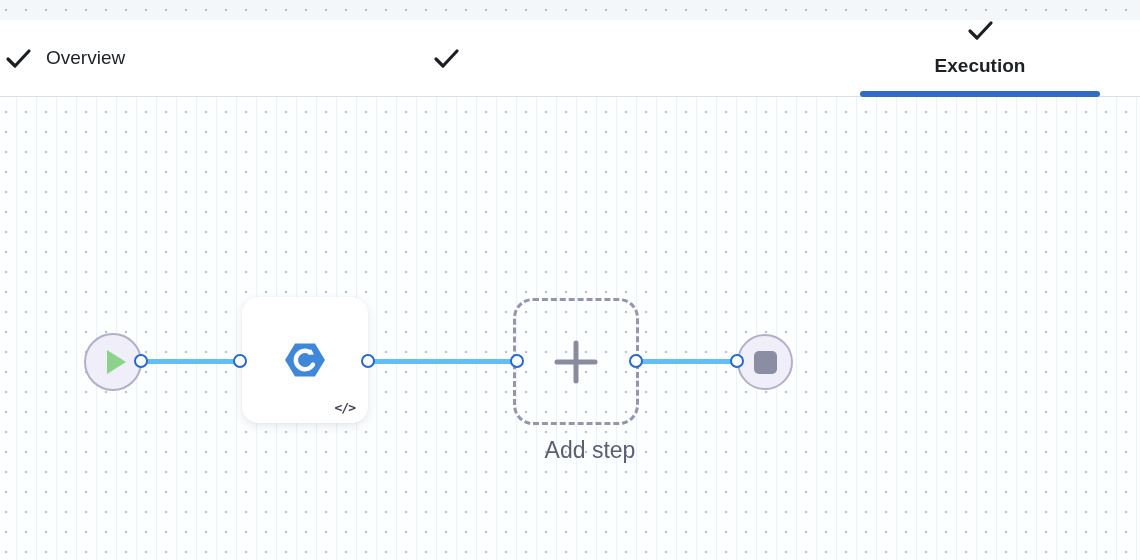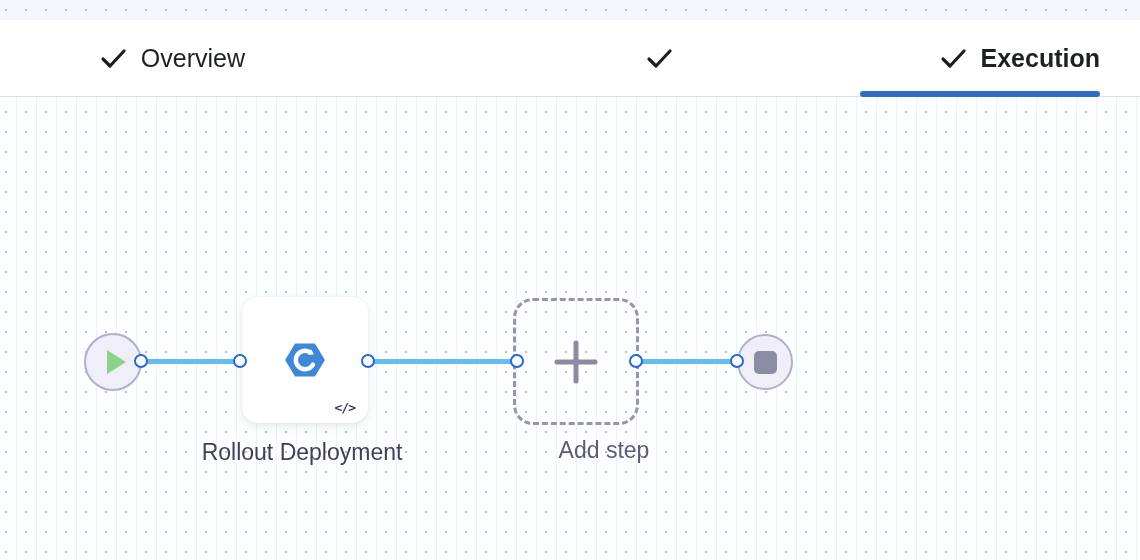--- a/index.html
+++ b/index.html
@@ -28,28 +28,28 @@
   }
   .tabs {
     height:100%;
     margin:0 40px 0 5px;
     display:flex;
     justify-content:space-between;
     align-items:stretch;
   }
   .tab {
     width:240px;
-    display:flex; align-items:center; justify-content:flex-end;
+    display:flex; align-items:center; justify-content:flex-start;
     gap:14px;
-    font-size:25px;
+    font-size:19px;
     color:#1d2126;
     position:relative;
     cursor:pointer;
   }
-  .tab.active { font-weight:700; }
+  .tab.active { font-weight:700;flex-direction:column; }
   .tab .chk { flex:0 0 auto; display:block; }
   .tab-indicator {
     position:absolute; left:0; right:0; bottom:-1px;
     height:6px; border-radius:4px;
     background:#2f6dc4;
     display:none;
   }
   .tab.active .tab-indicator { display:block; }
 
   
@@ -127,21 +127,21 @@
     cursor:pointer;
   }
 
   
   .node-label {
     position:absolute;
     text-align:center;
     font-size:23px; line-height:42px;
   }
   .label-step { left:192px; top:334px; width:220px; color:#3e4257; }
-  .label-add  { left:504px; top:332px; width:200px; color:#5a5e72; }
+  .label-add  { left:490px; top:332px; width:200px; color:#5a5e72; }
 </style>
 </head>
 <body>
 
 <div class="top-strip"></div>
 
 <div class="tabbar">
   <div class="tabs">
 
     <div class="tab">
@@ -200,16 +200,15 @@
   <div class="add-step">
     <svg width="46" height="46" viewBox="0 0 46 46">
       <path d="M23 4 V42 M4 23 H42" stroke="#8a8c9e" stroke-width="5" stroke-linecap="round"></path>
     </svg>
   </div>
 
   <div class="round-node node-end">
     <div class="stop-sq"></div>
   </div>
 
-  <div class="node-label label-step">Rollout Deployment</div>
   <div class="node-label label-add">Add step</div>
 
 </div>
 
 </body></html>

